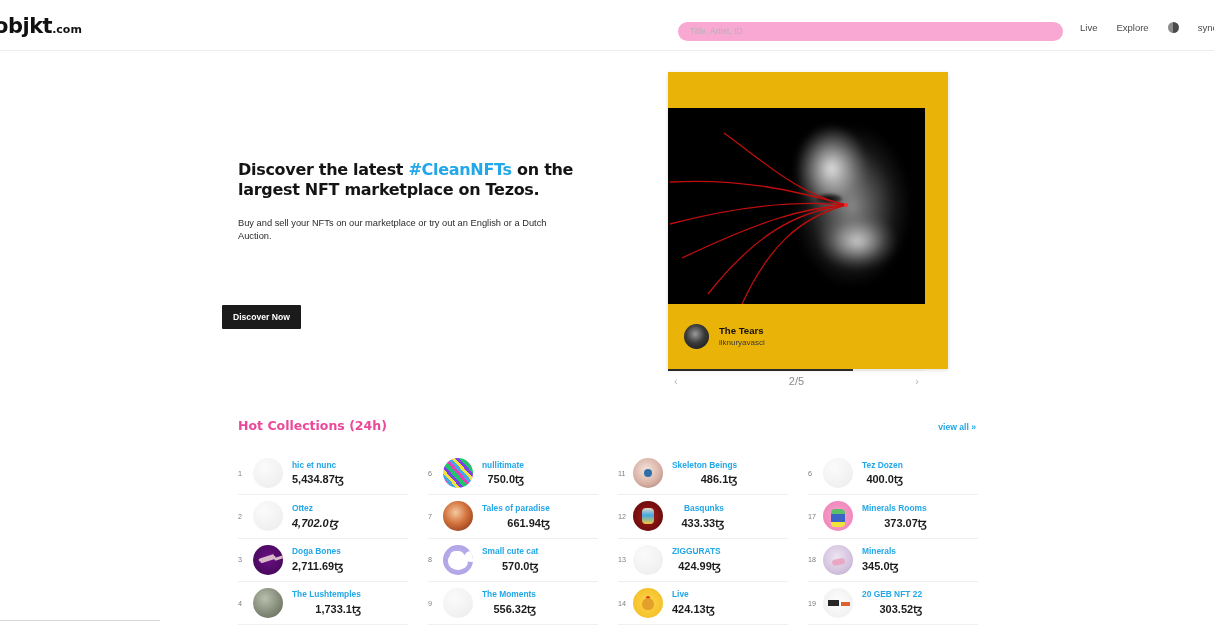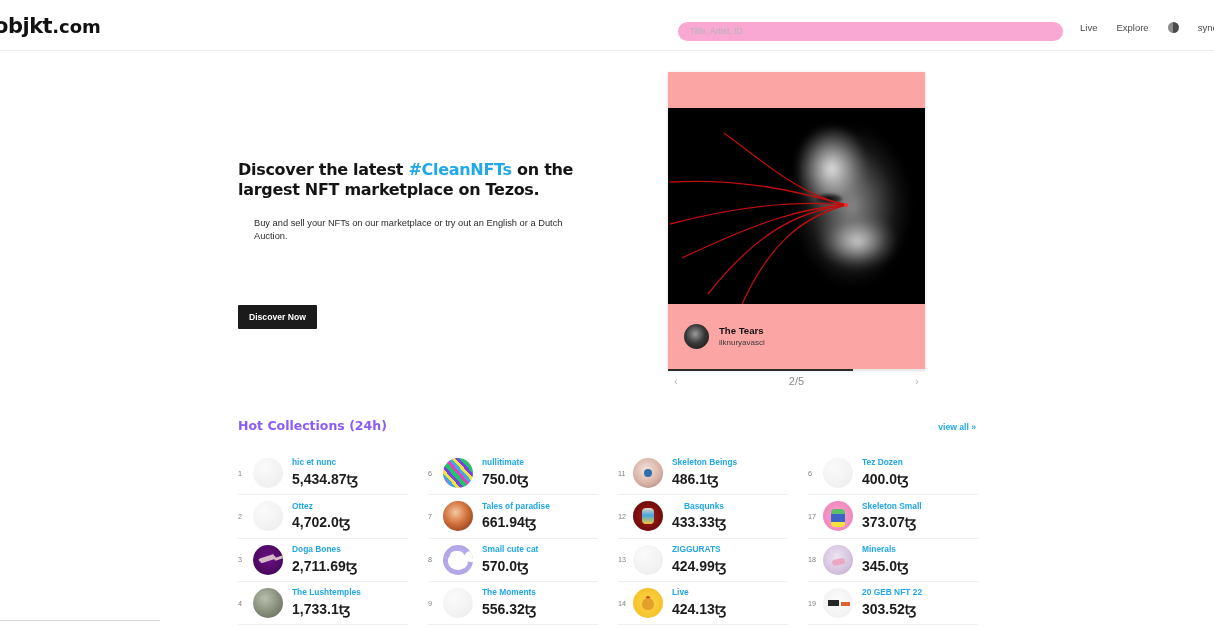--- a/index.html
+++ b/index.html
@@ -16,21 +16,21 @@
   .header {
     position: absolute; top: 0; left: 0; width: 1214px; height: 51px;
     background: #fff; border-bottom: 1px solid #ececec;
     display: flex; align-items: center;
   }
   .brand {
     position: absolute; left: -6px; top: 14px;
     font-family: "DejaVu Sans", sans-serif;
     font-size: 21px; font-weight: 700; color: #111; letter-spacing: -0.5px;
   }
-  .brand .dotcom { font-size: 18px; font-weight: 700; letter-spacing: 0; }
+  .brand .dotcom { font-size: 11px; font-weight: 700; letter-spacing: 0; }
   .search-wrap { position: absolute; left: 678px; top: 20px; }
   .search-input {
     width: 385px; height: 19px; border: none; outline: none;
     background: #f9a8d4; border-radius: 10px;
     font-family: "Liberation Sans", sans-serif; font-size: 8.5px;
     color: #333; padding: 0 12px;
   }
   .search-input::placeholder { color: #b3b3b3; }
   .nav { position: absolute; top: 22px; left: 1080px; display: flex; align-items: center; gap: 19px; }
   .nav a { font-size: 9.5px; color: #4a4a4a; text-decoration: none; white-space: nowrap; text-align: center; }
@@ -41,33 +41,33 @@
   }
 
   
   .hero-text { position: absolute; left: 238px; top: 160px; width: 352px; }
   .hero-title {
     font-family: "DejaVu Sans", sans-serif;
     font-size: 16px; font-weight: 700; line-height: 1.27; color: #141414;
     letter-spacing: -0.3px; margin: 0;
   }
   .hero-title .hl { color: #22a7e8; }
-  .hero-sub { margin: 16px 16px 0; font-size: 9.3px; line-height: 1.45; color: #2b2b2b; width: 336px; }
+  .hero-sub { margin: 16px 0 0; font-size: 9.3px; line-height: 1.45; color: #2b2b2b; width: 336px; }
   .discover-btn {
-    position: absolute; left: 238px; top: 305px;
+    position: absolute; left: 222px; top: 305px;
     background: #1b1b1b; color: #fff; border: none;
     font-family: "Liberation Sans", sans-serif;
     font-size: 8.6px; font-weight: 600;
     padding: 7px 11px; cursor: pointer; border-radius: 1px;
   }
 
   
   .feature-card {
-    position: absolute; left: 668px; top: 72px; width: 257px; height: 297px;
-    background: #fca5a5; box-shadow: 0 1px 4px rgba(0,0,0,0.14);
+    position: absolute; left: 668px; top: 72px; width: 280px; height: 297px;
+    background: #eab308; box-shadow: 0 1px 4px rgba(0,0,0,0.14);
   }
   .feature-art { position: absolute; left: 0; top: 36px; width: 257px; height: 196px; background: #000; overflow: hidden; }
   .art-face {
     position: absolute; right: -10px; top: -12px; width: 185px; height: 220px;
     background:
       radial-gradient(ellipse 52px 38px at 58% 66%, rgba(215,215,215,0.92) 0%, rgba(120,120,120,0.35) 55%, rgba(0,0,0,0) 78%),
       radial-gradient(ellipse 46px 55px at 44% 33%, rgba(236,236,236,0.95) 0%, rgba(140,140,140,0.4) 58%, rgba(0,0,0,0) 80%),
       radial-gradient(ellipse 70px 96px at 55% 50%, rgba(190,190,190,0.72) 0%, rgba(70,70,70,0.3) 62%, rgba(0,0,0,0) 85%);
     filter: blur(3px);
   }
@@ -85,31 +85,31 @@
   .meta-name { font-size: 9.6px; font-weight: 700; color: #111; line-height: 1.35; }
   .meta-artist { font-size: 8px; color: #3a3a3a; line-height: 1.35; }
   .carousel-progress { position: absolute; left: 668px; top: 369px; width: 257px; height: 2px; background: #e8e8e8; }
   .carousel-progress i { display: block; height: 2px; background: #2b2b2b; }
   .carousel-ctrl { position: absolute; left: 668px; top: 375px; width: 257px; display: flex; align-items: center; justify-content: space-between; }
   .carousel-ctrl span.arrow { font-size: 11px; color: #b5b5b5; cursor: pointer; padding: 0 6px; }
   .carousel-count { font-size: 11px; color: #8a8a8a; }
 
   
   .section-head { position: absolute; left: 238px; top: 418px; width: 738px; display: flex; align-items: baseline; justify-content: space-between; }
-  .section-title { font-family: "DejaVu Sans", sans-serif; font-size: 12.5px; font-weight: 700; color: #8b5cf6; }
+  .section-title { font-family: "DejaVu Sans", sans-serif; font-size: 12.5px; font-weight: 700; color: #ec4899; }
   .view-all { font-size: 8.6px; font-weight: 700; color: #22a7e8; text-decoration: none; cursor: pointer; }
 
   .grid { position: absolute; left: 238px; top: 452px; width: 740px; display: flex; gap: 20px; }
   .col { width: 173px; }
   .row { display: flex; align-items: center; height: 43.3px; border-bottom: 1px solid #efefef; cursor: pointer; }
   .rank { width: 15px; font-size: 7.2px; color: #7d7d7d; flex: none; }
   .thumb { width: 30px; height: 30px; border-radius: 50%; flex: none; margin-right: 9px; background: #f4f4f4; position: relative; overflow: hidden; }
   .info { min-width: 0; }
   .cname { font-size: 8.4px; font-weight: 700; color: #22a7e8; line-height: 1.5; white-space: nowrap; }
-  .cvol { font-size: 14px; font-weight: 700; color: #1c1c1c; line-height: 1.5; }
+  .cvol { font-size: 11px; font-weight: 700; color: #1c1c1c; line-height: 1.5; text-align: right; }
 
   
   .t-blank { background: radial-gradient(circle at 38% 32%, #fbfbfb 0%, #f0f0f0 70%, #e9e9e9 100%); }
   .t-null { background: repeating-linear-gradient(48deg,#21c46a 0 4px,#e53fbb 4px 7px,#3fa8e5 7px 10px,#f2e23c 10px 13px,#7b3fe5 13px 16px); }
   .t-doga { background: radial-gradient(circle at 50% 45%, #6d0f86 0%, #4a0a5e 70%, #2d0339 100%); }
   .t-doga::after { content:""; position:absolute; left:7px; top:13px; width:16px; height:3px; background:#d7b9c7; border-radius:2px; transform: rotate(-18deg); box-shadow: -1px -2px 0 0 #d7b9c7, 14px 2px 0 0 #d7b9c7; }
   .t-lush { background: radial-gradient(circle at 40% 35%, #b9bfae 0%, #848c79 55%, #5d6552 100%); }
   .t-tales { background: radial-gradient(circle at 42% 38%, #f6c9a0 0%, #d2713c 45%, #7a2b15 100%); }
   .t-cat { background: radial-gradient(circle at 50% 50%, #c5b9ef 0%, #a99ae2 100%); }
   .t-cat::after { content:""; position:absolute; left:5px; top:8px; width:20px; height:17px; background:#fff; border-radius:45% 45% 50% 50%; box-shadow: -1px -5px 0 -3px #fff, 14px -5px 0 -3px #fff; }
@@ -203,21 +203,21 @@
           <span class="info">
             <span class="cname" style="display: block;">hic et nunc</span>
             <span class="cvol" style="display: block;">5,434.87ꜩ</span>
           </span>
         </div>
         <div class="row">
           <span class="rank">2</span>
           <span class="thumb t-blank"></span>
           <span class="info">
             <span class="cname" style="display: block;">Ottez</span>
-            <span class="cvol" style="display: block;">4,702.0ꜩ</span>
+            <span class="cvol" style="display: block; font-style: italic;">4,702.0ꜩ</span>
           </span>
         </div>
         <div class="row">
           <span class="rank">3</span>
           <span class="thumb t-doga"></span>
           <span class="info">
             <span class="cname" style="display: block;">Doga Bones</span>
             <span class="cvol" style="display: block;">2,711.69ꜩ</span>
           </span>
         </div>
@@ -304,21 +304,21 @@
           <span class="thumb t-blank"></span>
           <span class="info">
             <span class="cname" style="display: block;">Tez Dozen</span>
             <span class="cvol" style="display: block;">400.0ꜩ</span>
           </span>
         </div>
         <div class="row">
           <span class="rank">17</span>
           <span class="thumb t-skel"></span>
           <span class="info">
-            <span class="cname" style="display: block;">Skeleton Small</span>
+            <span class="cname" style="display: block;">Minerals Rooms</span>
             <span class="cvol" style="display: block;">373.07ꜩ</span>
           </span>
         </div>
         <div class="row">
           <span class="rank">18</span>
           <span class="thumb t-miner"></span>
           <span class="info">
             <span class="cname" style="display: block;">Minerals</span>
             <span class="cvol" style="display: block;">345.0ꜩ</span>
           </span>

